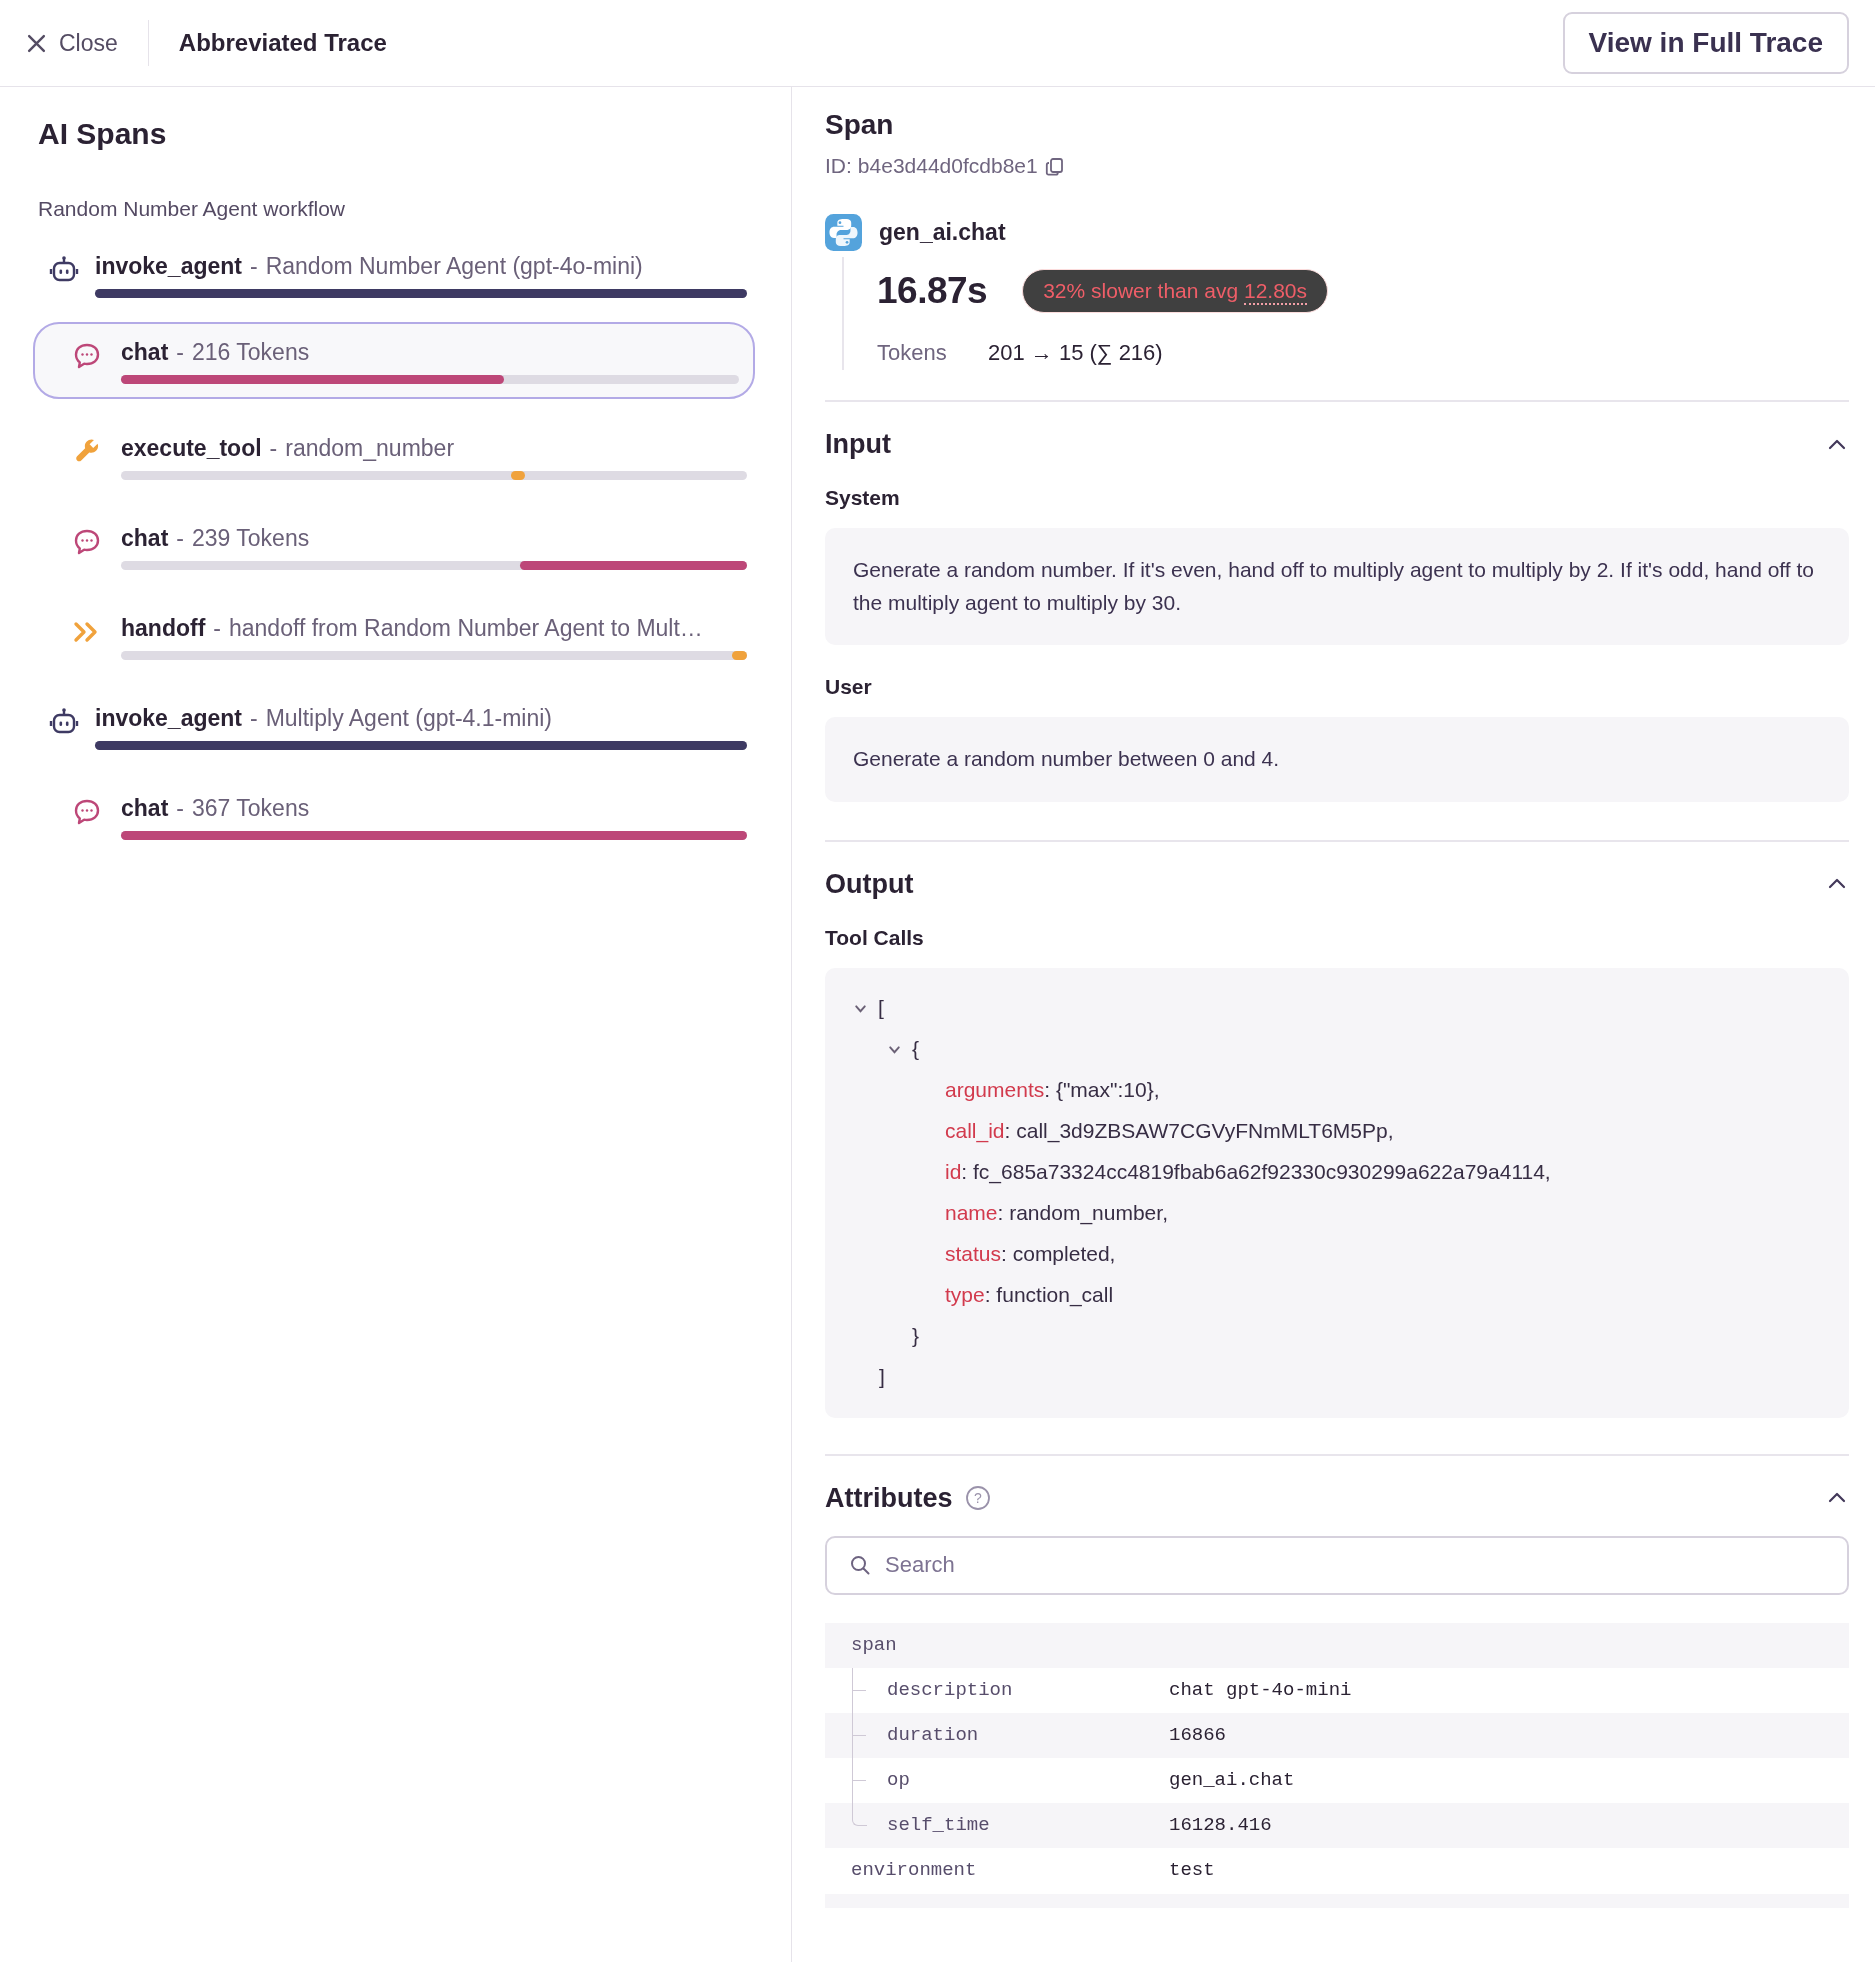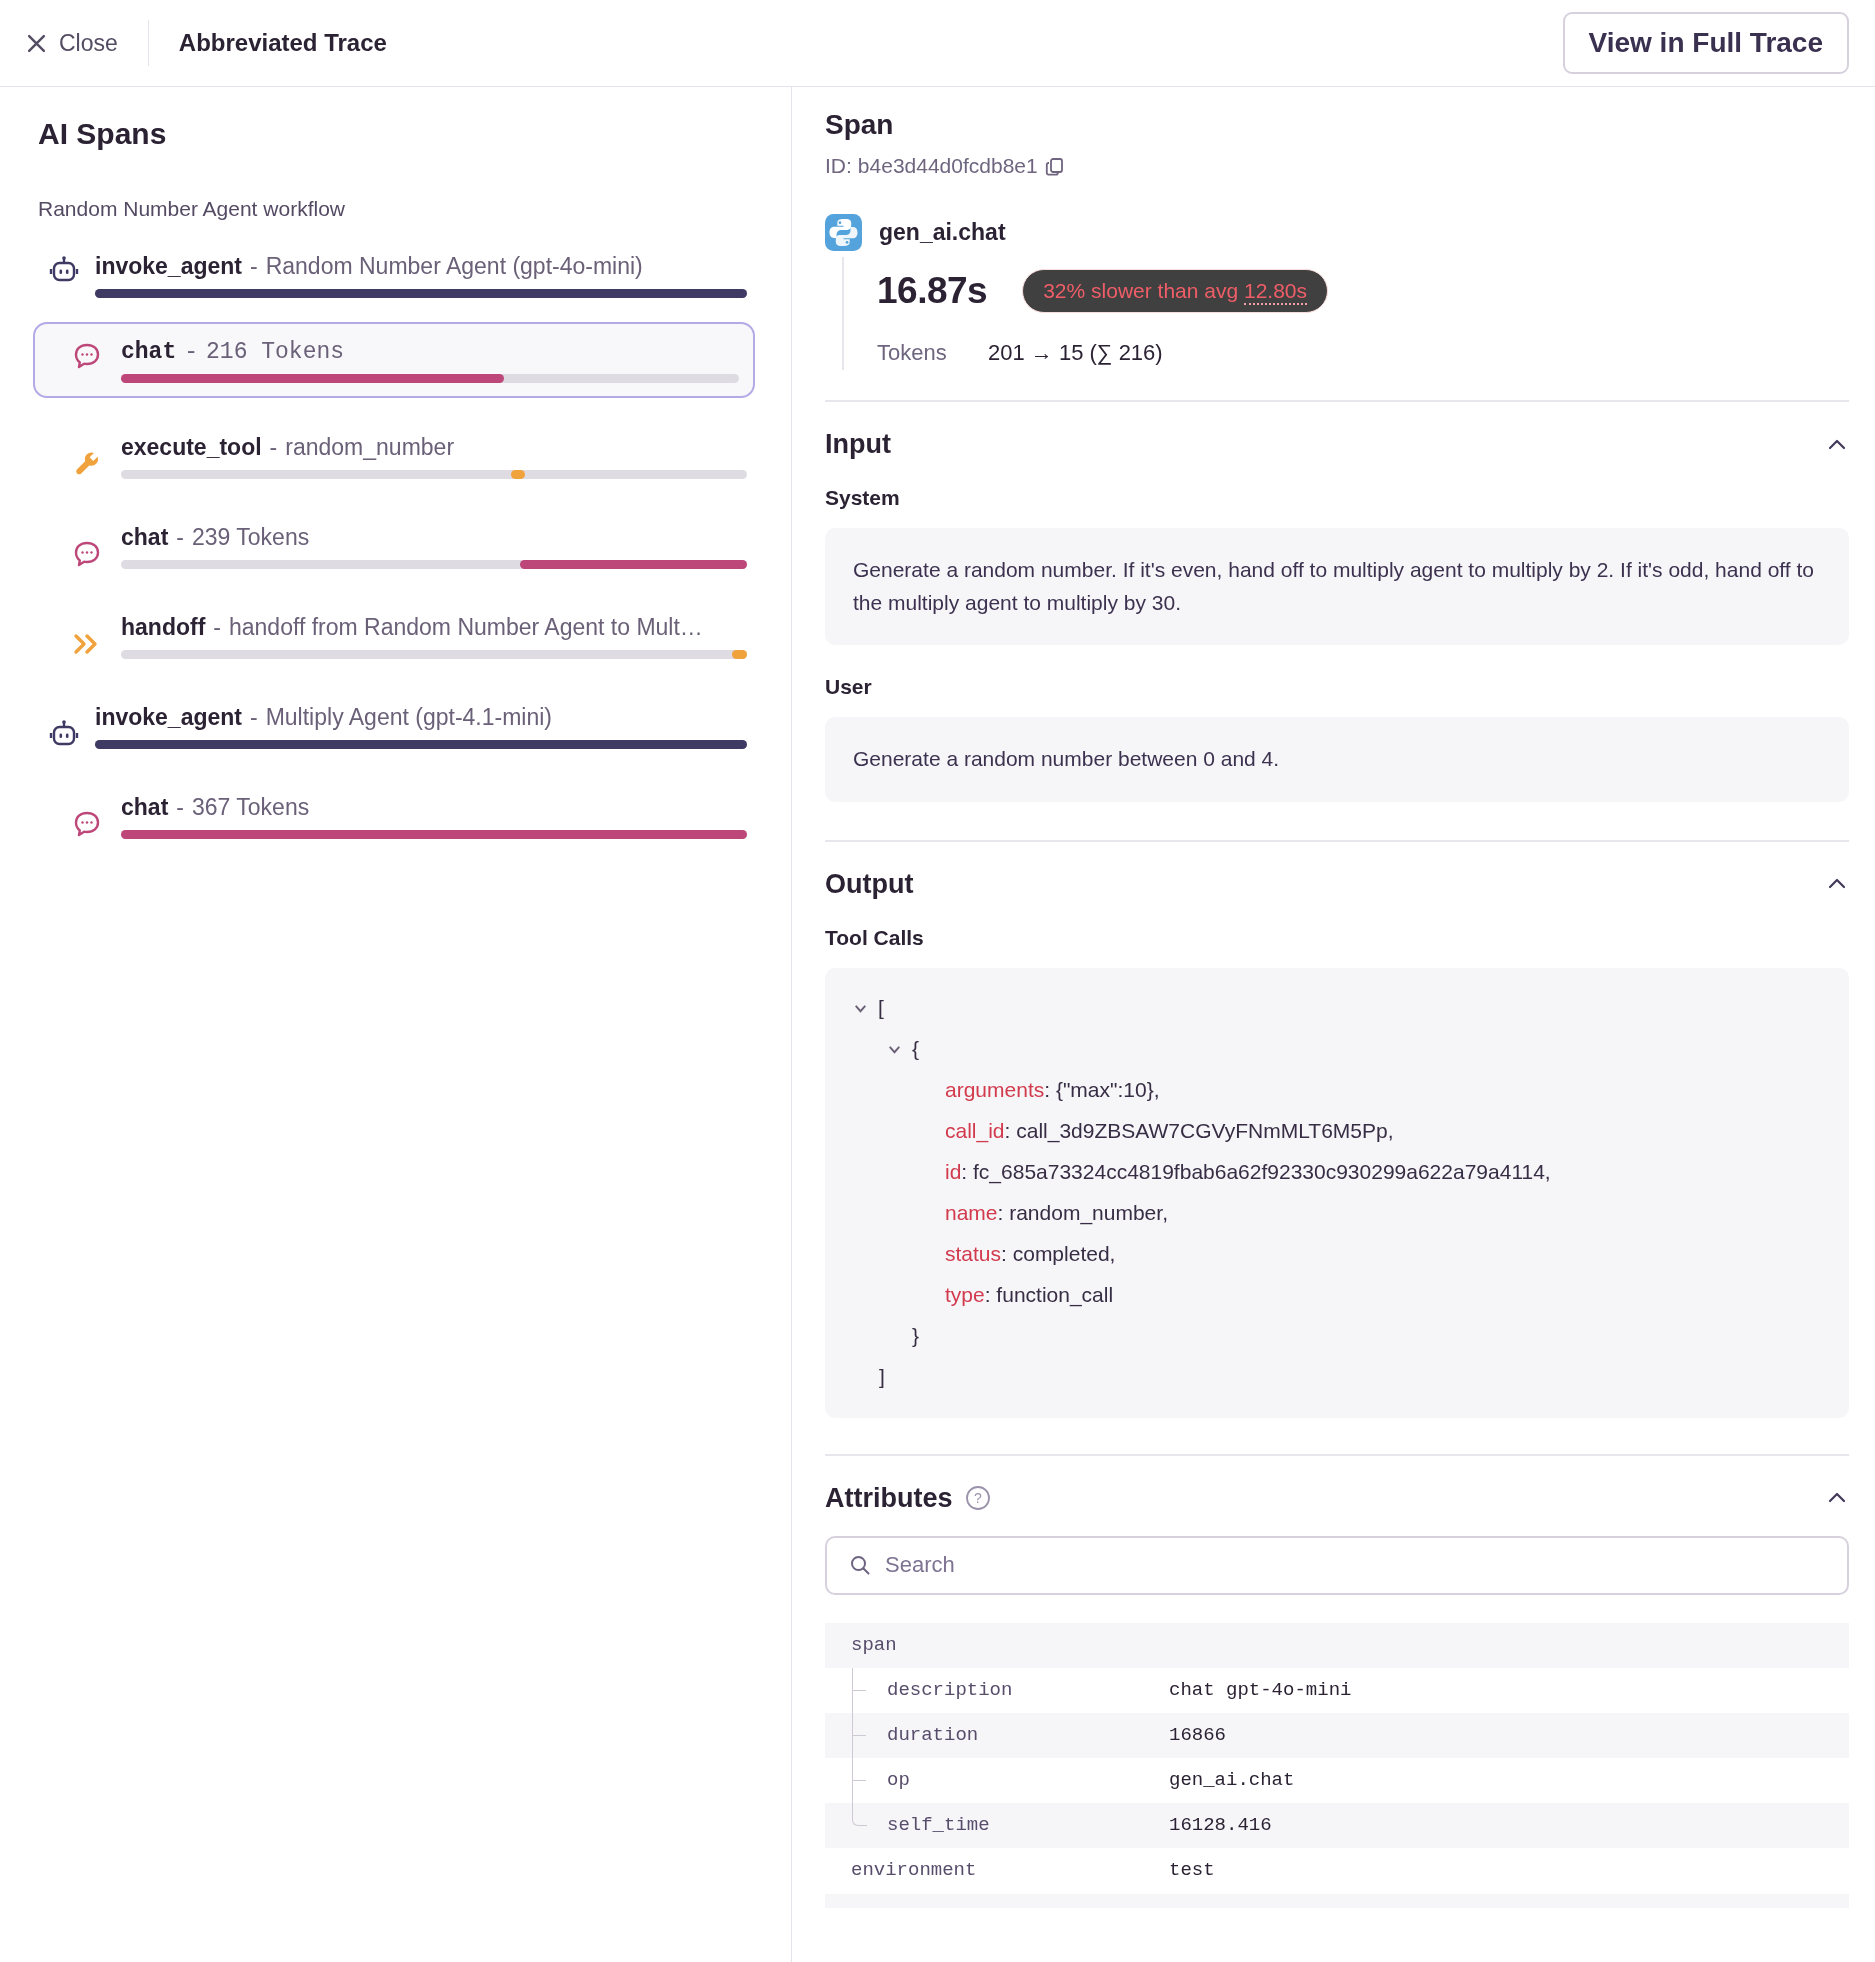--- a/index.html
+++ b/index.html
@@ -18,32 +18,32 @@
   .main { display:flex; height:1875px; align-items:stretch; }
   .left { width:791px; padding:30px 34px 0 38px; }
   .right { flex:1; border-left:1px solid #e6e3ea; padding:22px 26px 0 33px; overflow:hidden; }
 
   
   .left h1 { font-size:30px; font-weight:bold; }
   .workflow { margin-top:46px; font-size:21px; color:#544a63; }
   .span-list { width:709px; }
   .row { display:flex; align-items:flex-start; }
   .mt-row1 { margin-top:32px; }
-  .mt-row  { margin-top:45px;align-items:flex-end; }
+  .mt-row  { margin-top:45px; }
   .icon-col { flex:none; display:flex; }
   .lvl0 .icon-col { width:57px; padding-left:11px; padding-top:2px; }
   .lvl1 .icon-col { width:83px; padding-left:34px; padding-top:2px; }
   .row-body { flex:1; min-width:0; }
   .row-title { font-size:23px; white-space:nowrap; overflow:hidden; }
   .row-title b { color:#2b2233; }
   .row-title .sep { color:#6a6078; margin:0 8px; }
   .row-title .desc { color:#6a6078; }
   .bar { position:relative; height:9px; border-radius:5px; background:#dedbe3; margin-top:9px; }
   .fill { position:absolute; top:0; height:100%; border-radius:5px; }
-  .selected-wrap { margin-top:24px; margin-left:-5px; width:722px; border:2px solid #b3aae6; background:#f8f8fa; border-radius:14px; padding:15px 14px 13px 3px;font-family:Liberation Mono, monospace; }
+  .selected-wrap { margin-top:24px; margin-left:-5px; width:722px; border:2px solid #b3aae6; background:#f8f8fa; border-radius:26px; padding:15px 14px 13px 3px; }
   .selected-wrap .row { margin-top:0; }
 
   
   .right h2.pagehead { font-size:28px; font-weight:bold; }
   .id-line { margin-top:13px; font-size:21px; color:#6f657f; display:flex; align-items:flex-end; gap:6px; }
   .op-head { margin-top:36px; display:flex; align-items:center; gap:17px; }
   .op-head .op-name { font-size:23px; font-weight:bold; }
   .metrics { margin-left:17px; border-left:2px solid #e8e5ec; padding-left:33px; padding-top:12px; padding-bottom:4px; margin-top:6px; }
   .dur-row { display:flex; align-items:center; gap:35px; }
   .dur { font-size:37px; font-weight:bold; letter-spacing:-0.5px; }

